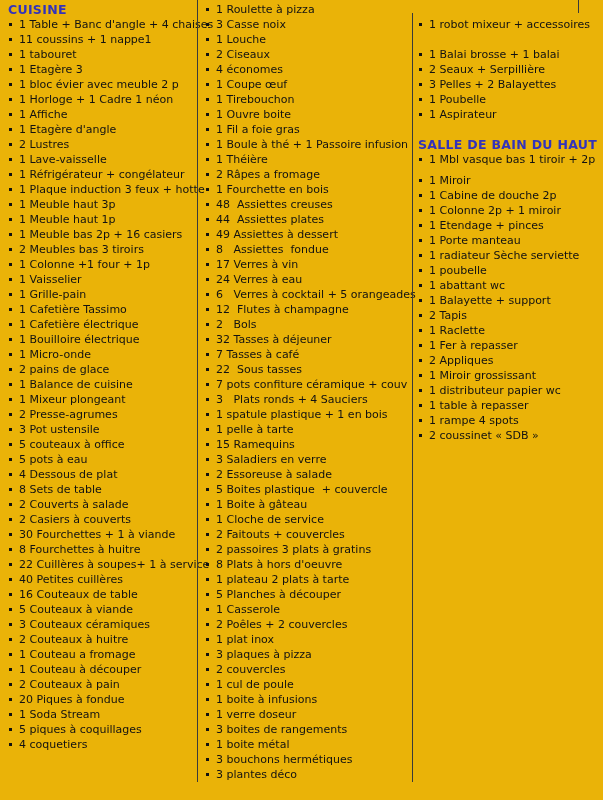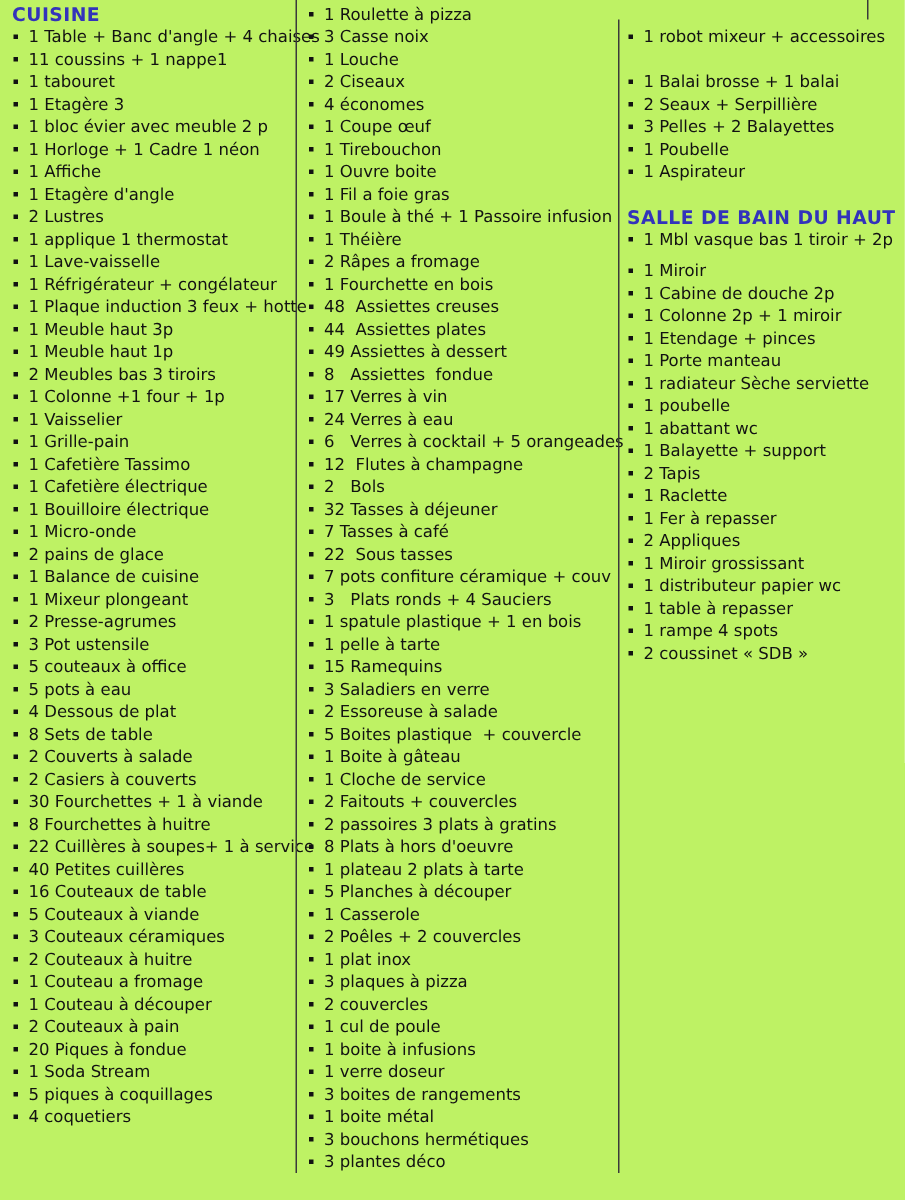--- a/index.html
+++ b/index.html
@@ -48,38 +48,38 @@
     top:6px;
     width:3px;
     height:3px;
     background:currentColor;
   }
   .spacer{width:100%;}
 </style>
 </head>
 <body>
 
-<div class="page" style="background: #bef264; color: rgb(18, 18, 18);">
+<div class="page" style="background: #eab308; color: rgb(18, 18, 18);">
   <div class="col col1">
       <div class="section-header" style="color: rgb(51, 51, 187);">CUISINE</div>
       <div class="item"><span class="bullet"></span><span class="item-text">1 Table + Banc d'angle + 4 chaises</span></div>
       <div class="item"><span class="bullet"></span><span class="item-text">11 coussins + 1 nappe1</span></div>
       <div class="item"><span class="bullet"></span><span class="item-text">1 tabouret</span></div>
       <div class="item"><span class="bullet"></span><span class="item-text">1 Etagère 3</span></div>
       <div class="item"><span class="bullet"></span><span class="item-text">1 bloc évier avec meuble 2 p</span></div>
       <div class="item"><span class="bullet"></span><span class="item-text">1 Horloge + 1 Cadre 1 néon</span></div>
       <div class="item"><span class="bullet"></span><span class="item-text">1 Affiche</span></div>
       <div class="item"><span class="bullet"></span><span class="item-text">1 Etagère d'angle</span></div>
       <div class="item"><span class="bullet"></span><span class="item-text">2 Lustres</span></div>
-      <div class="item"><span class="bullet"></span><span class="item-text">1 applique 1 thermostat</span></div>
       <div class="item"><span class="bullet"></span><span class="item-text">1 Lave-vaisselle</span></div>
       <div class="item"><span class="bullet"></span><span class="item-text">1 Réfrigérateur + congélateur</span></div>
       <div class="item"><span class="bullet"></span><span class="item-text">1 Plaque induction 3 feux + hotte</span></div>
       <div class="item"><span class="bullet"></span><span class="item-text">1 Meuble haut 3p</span></div>
       <div class="item"><span class="bullet"></span><span class="item-text">1 Meuble haut 1p</span></div>
+      <div class="item"><span class="bullet"></span><span class="item-text">1 Meuble bas 2p + 16 casiers</span></div>
       <div class="item"><span class="bullet"></span><span class="item-text">2 Meubles bas 3 tiroirs</span></div>
       <div class="item"><span class="bullet"></span><span class="item-text">1 Colonne +1 four + 1p</span></div>
       <div class="item"><span class="bullet"></span><span class="item-text">1 Vaisselier</span></div>
       <div class="item"><span class="bullet"></span><span class="item-text">1 Grille-pain</span></div>
       <div class="item"><span class="bullet"></span><span class="item-text">1 Cafetière Tassimo</span></div>
       <div class="item"><span class="bullet"></span><span class="item-text">1 Cafetière électrique</span></div>
       <div class="item"><span class="bullet"></span><span class="item-text">1 Bouilloire électrique</span></div>
       <div class="item"><span class="bullet"></span><span class="item-text">1 Micro-onde</span></div>
       <div class="item"><span class="bullet"></span><span class="item-text">2 pains de glace</span></div>
       <div class="item"><span class="bullet"></span><span class="item-text">1 Balance de cuisine</span></div>

